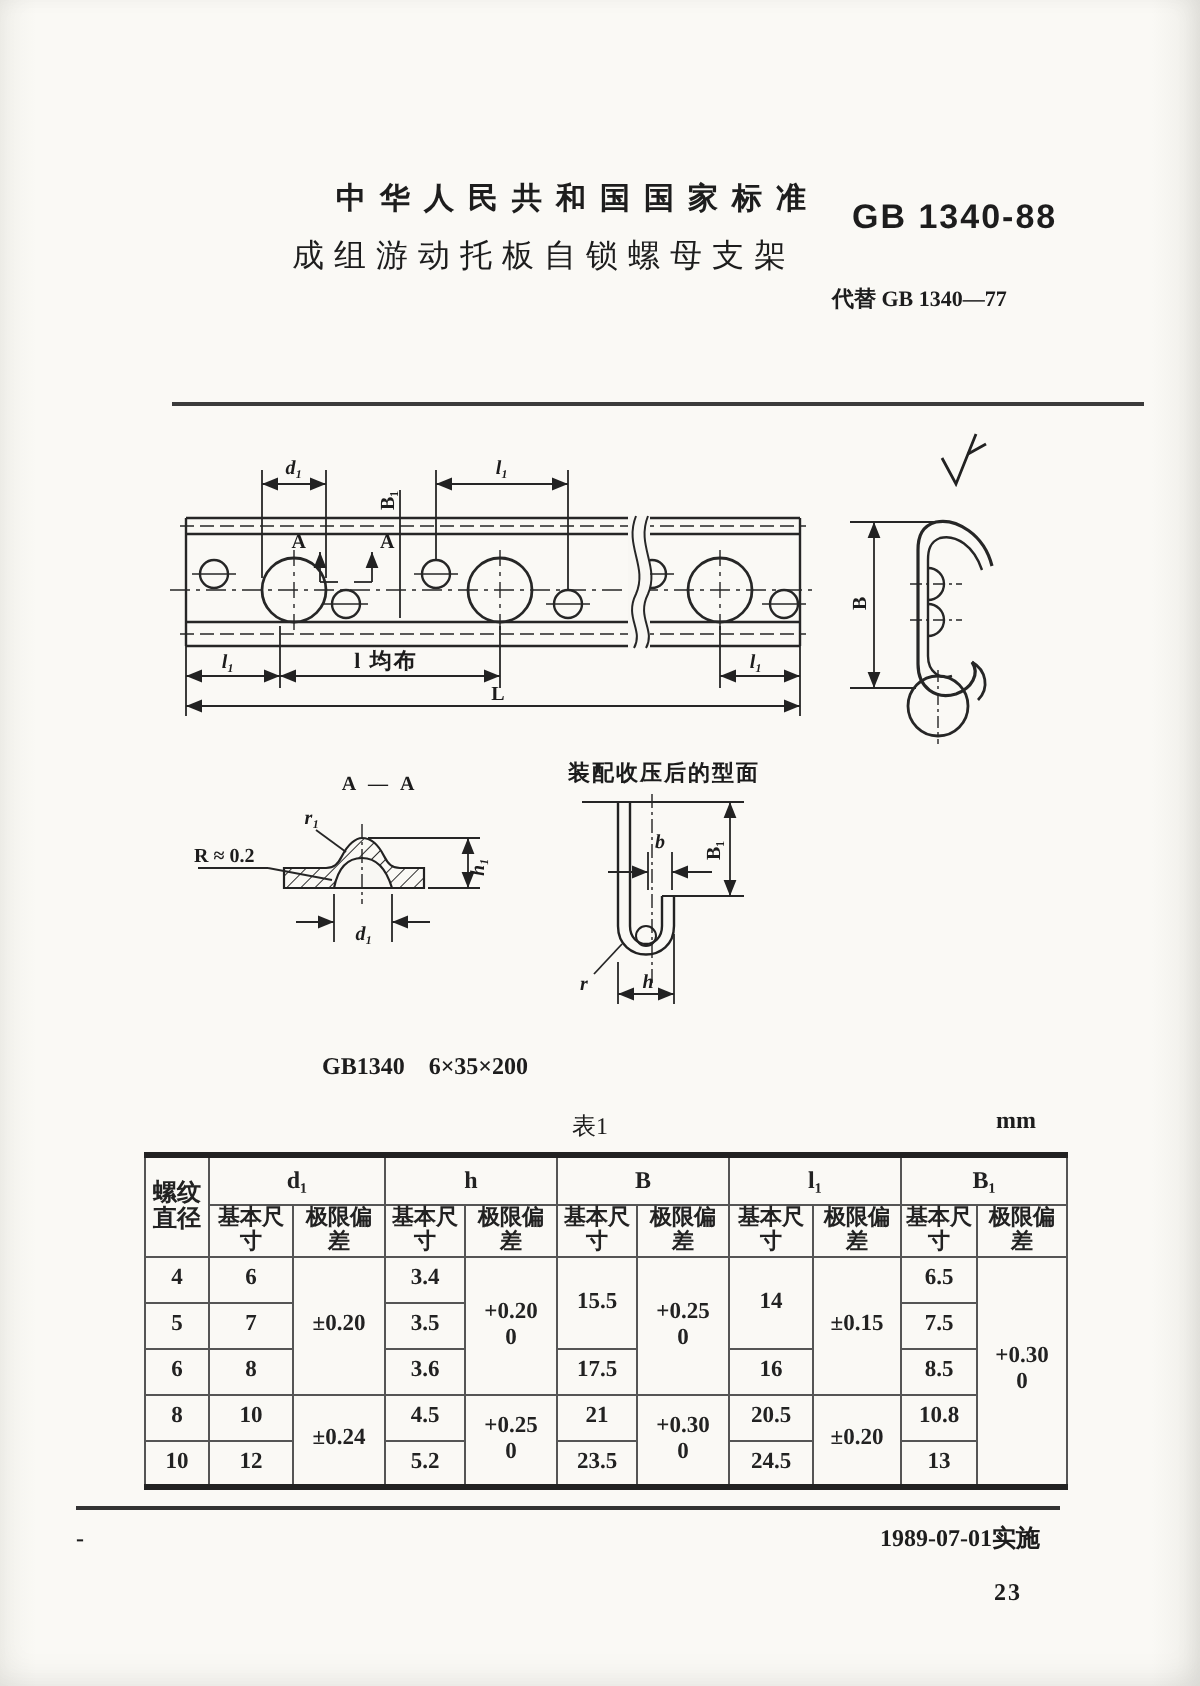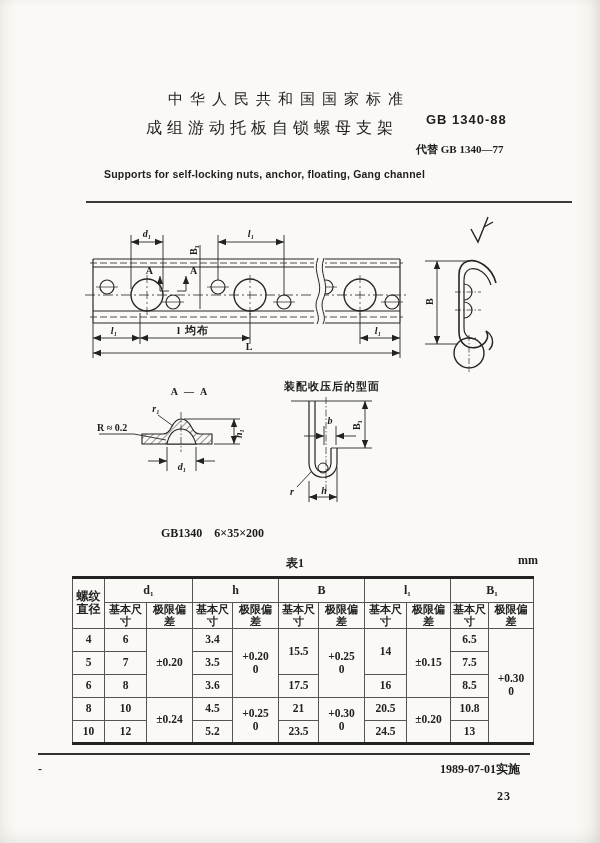--- a/index.html
+++ b/index.html
@@ -4,33 +4,33 @@
 <style>
   * { margin:0; padding:0; box-sizing:border-box; }
   html,body { background:#e9e8e4; }
   .page {
     position:relative; width:600px; height:843px; margin:0 auto;
     background:linear-gradient(90deg,#f3f2ed 0,#faf9f5 3%,#faf9f5 96%,#eeede8 100%);
     box-shadow:inset 0 -6px 14px rgba(0,0,0,.05), inset -4px 0 10px rgba(0,0,0,.04);
     font-family:"Liberation Serif","DejaVu Serif",serif; color:#1d1d1d; overflow:hidden;
   }
   .abs { position:absolute; white-space:nowrap; }
-  .caption-cn { top:90px; left:168px; font-size:15px; font-weight:400; letter-spacing:7px;text-align:right; }
-  .std-code { top:112px; left:426px; font-size:13px; font-weight:700; letter-spacing:1px; font-family:"Liberation Sans","DejaVu Sans",sans-serif;text-align:right; }
+  .caption-cn { top:90px; left:168px; font-size:15px; font-weight:700; letter-spacing:7px;text-align:right; }
+  .std-code { top:99px; left:426px; font-size:17px; font-weight:700; letter-spacing:1px; font-family:"Liberation Sans","DejaVu Sans",sans-serif;text-align:right; }
   .title-cn { top:118px; left:146px; font-size:16px; font-weight:400; letter-spacing:5px; }
   .replaces { top:142px; left:416px; font-size:11px; font-weight:700; }
   .title-en { top:168px; left:104px; font-size:10.5px; font-weight:700; letter-spacing:.2px; font-family:"Liberation Sans","DejaVu Sans",sans-serif; }
   .header-rule { top:201px; left:86px; width:486px; height:2px; background:#3b3b3b; }
   .drawing-svg { position:absolute; top:205px; left:0; pointer-events:none; }
   svg text { font-size:10px; font-weight:700; fill:#1c1c1c; font-family:"Liberation Serif","DejaVu Serif",serif; }
   svg text.cn { font-size:11px; letter-spacing:1px; }
   .marking-1 { top:506px; left:97px; font-size:12px; font-weight:600; }
   .marking-2 { top:525px; left:161px; font-size:12px; font-weight:600; }
-  .tbl-caption { top:555px; left:286px; font-size:12px; font-weight:700; }
-  .tbl-unit { top:553px; left:498px; font-size:12px; font-weight:700;margin-left:20px; }
+  .tbl-caption { top:555px; left:286px; font-size:12px; font-weight:400; }
+  .tbl-unit { top:553px; left:498px; font-size:12px; font-weight:700; }
   .dim-table { position:absolute; top:576px; left:72px; border-collapse:collapse;
     border-top:3px solid #222; border-bottom:3px solid #222; }
   .dim-table th, .dim-table td {
     border:1px solid #555; text-align:center; vertical-align:middle;
     font-size:11.5px; font-weight:700; line-height:1.12; padding:0 1px; color:#222;
   }
   .dim-table tr.hr1 th { height:25px; font-size:12px; }
   .dim-table tr.hr2 th { height:24px; font-size:11px; letter-spacing:0; }
   .dim-table tbody td { height:23px; }
   .dev, .thread-head { white-space:pre-line; }
@@ -43,21 +43,20 @@
 </style>
 </head>
 <body>
 
 <div class="page">
 
   <div class="abs caption-cn">中华人民共和国国家标准</div>
   <div class="abs std-code">GB 1340-88</div>
   <div class="abs title-cn">成组游动托板自锁螺母支架</div>
   <div class="abs replaces">代替 GB 1340—77</div>
-  <div class="abs title-en">Supports for self-locking nuts, anchor, floating, Gang channel</div>
   <div class="abs header-rule"></div>
 
   <svg class="drawing-svg" width="600" height="310" viewBox="0 0 600 310">
     <defs>
       <marker id="arr" markerWidth="9" markerHeight="8" refX="8" refY="4" orient="auto-start-reverse" markerUnits="userSpaceOnUse">
         <path d="M0,0.8 L8,4 L0,7.2 Z" fill="#222"></path>
       </marker>
       <pattern id="hatch" width="5" height="5" patternTransform="rotate(45)" patternUnits="userSpaceOnUse">
         <line x1="0" y1="0" x2="0" y2="5" stroke="#2c2c2c" stroke-width="1"></line>
       </pattern>

